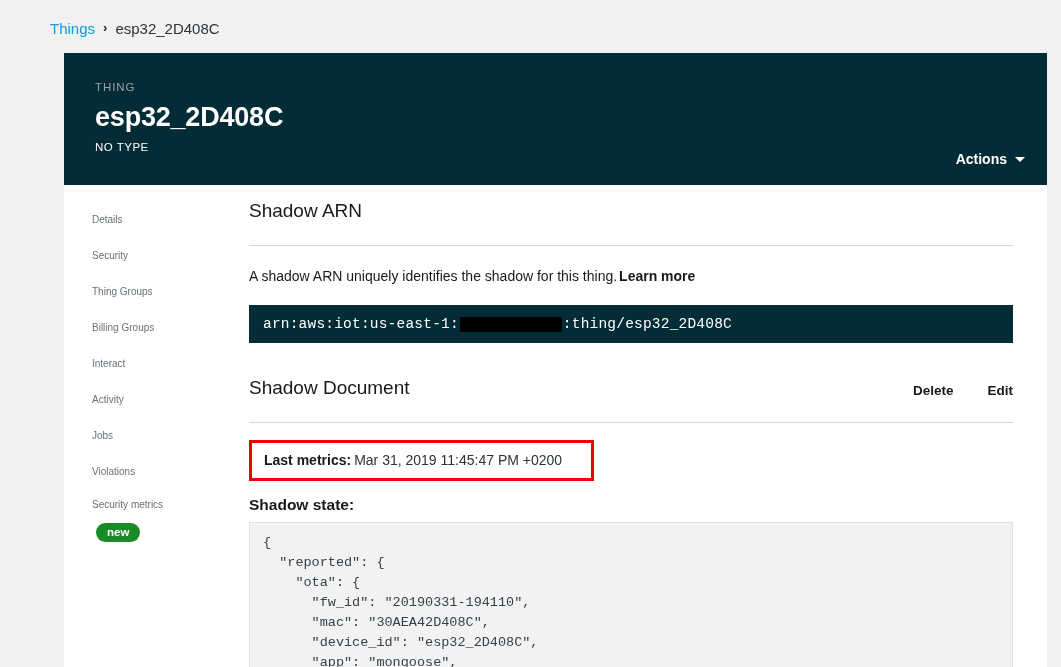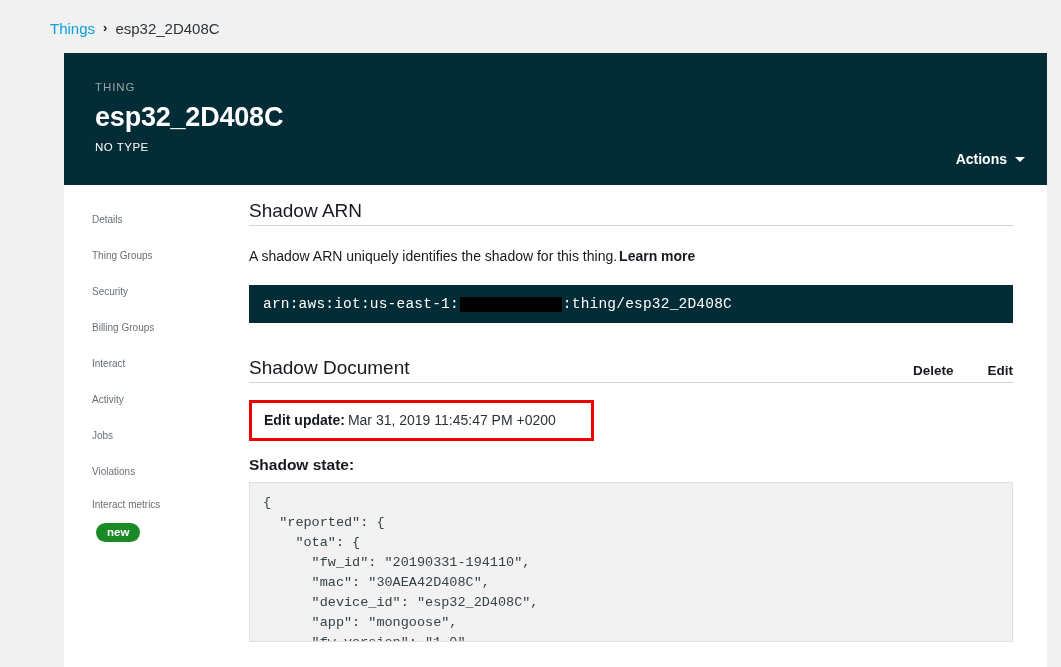--- a/index.html
+++ b/index.html
@@ -139,21 +139,21 @@
   #content {
     flex: 1;
     padding: 15px 34px 0 0;
     min-width: 0;
   }
   .section-head {
     position: relative;
     display: flex;
     align-items: flex-end;
     justify-content: space-between;
-    padding-bottom: 3px;
+    padding-bottom: 23px;
     border-bottom: 1px solid #d5d5d5;
   }
   .section-title {
     font-size: 19px;
     color: #16191f;
     font-weight: normal;
   }
   .section-actions {
     display: flex;
     gap: 34px;
@@ -266,42 +266,42 @@
     </div>
   </div>
 
   <div id="body-wrap">
 
     <div id="sidebar">
       <div class="nav-item">
         <span>Details</span>
       </div>
       <div class="nav-item">
+        <span>Security</span>
+      </div>
+      <div class="nav-item">
         <span>Thing Groups</span>
       </div>
       <div class="nav-item">
-        <span>Security</span>
-      </div>
-      <div class="nav-item">
         <span>Billing Groups</span>
       </div>
       <div class="nav-item">
         <span>Interact</span>
       </div>
       <div class="nav-item">
         <span>Activity</span>
       </div>
       <div class="nav-item">
         <span>Jobs</span>
       </div>
       <div class="nav-item">
         <span>Violations</span>
       </div>
       <div class="nav-item has-badge">
-        <span>Interact metrics</span>
+        <span>Security metrics</span>
       </div>
       <div id="badge-row">
         <span class="badge-new">new</span>
       </div>
     </div>
 
     <div id="content">
 
       <div class="section-head">
         <span class="section-title">Shadow ARN</span>
@@ -319,21 +319,21 @@
       <div id="shadow-doc-section">
         <div class="section-head">
           <span class="section-title">Shadow Document</span>
           <span class="section-actions">
             <span class="act-link">Delete</span>
             <span class="act-link">Edit</span>
           </span>
         </div>
 
         <div id="last-update-box">
-          <span class="lbl">Edit update:</span><span class="val">Mar 31, 2019 11:45:47 PM +0200</span>
+          <span class="lbl">Last metrics:</span><span class="val">Mar 31, 2019 11:45:47 PM +0200</span>
         </div>
 
         <div id="shadow-state-label">Shadow state:</div>
 
         <div id="json-box">{
   "reported": {
     "ota": {
       "fw_id": "20190331-194110",
       "mac": "30AEA42D408C",
       "device_id": "esp32_2D408C",

